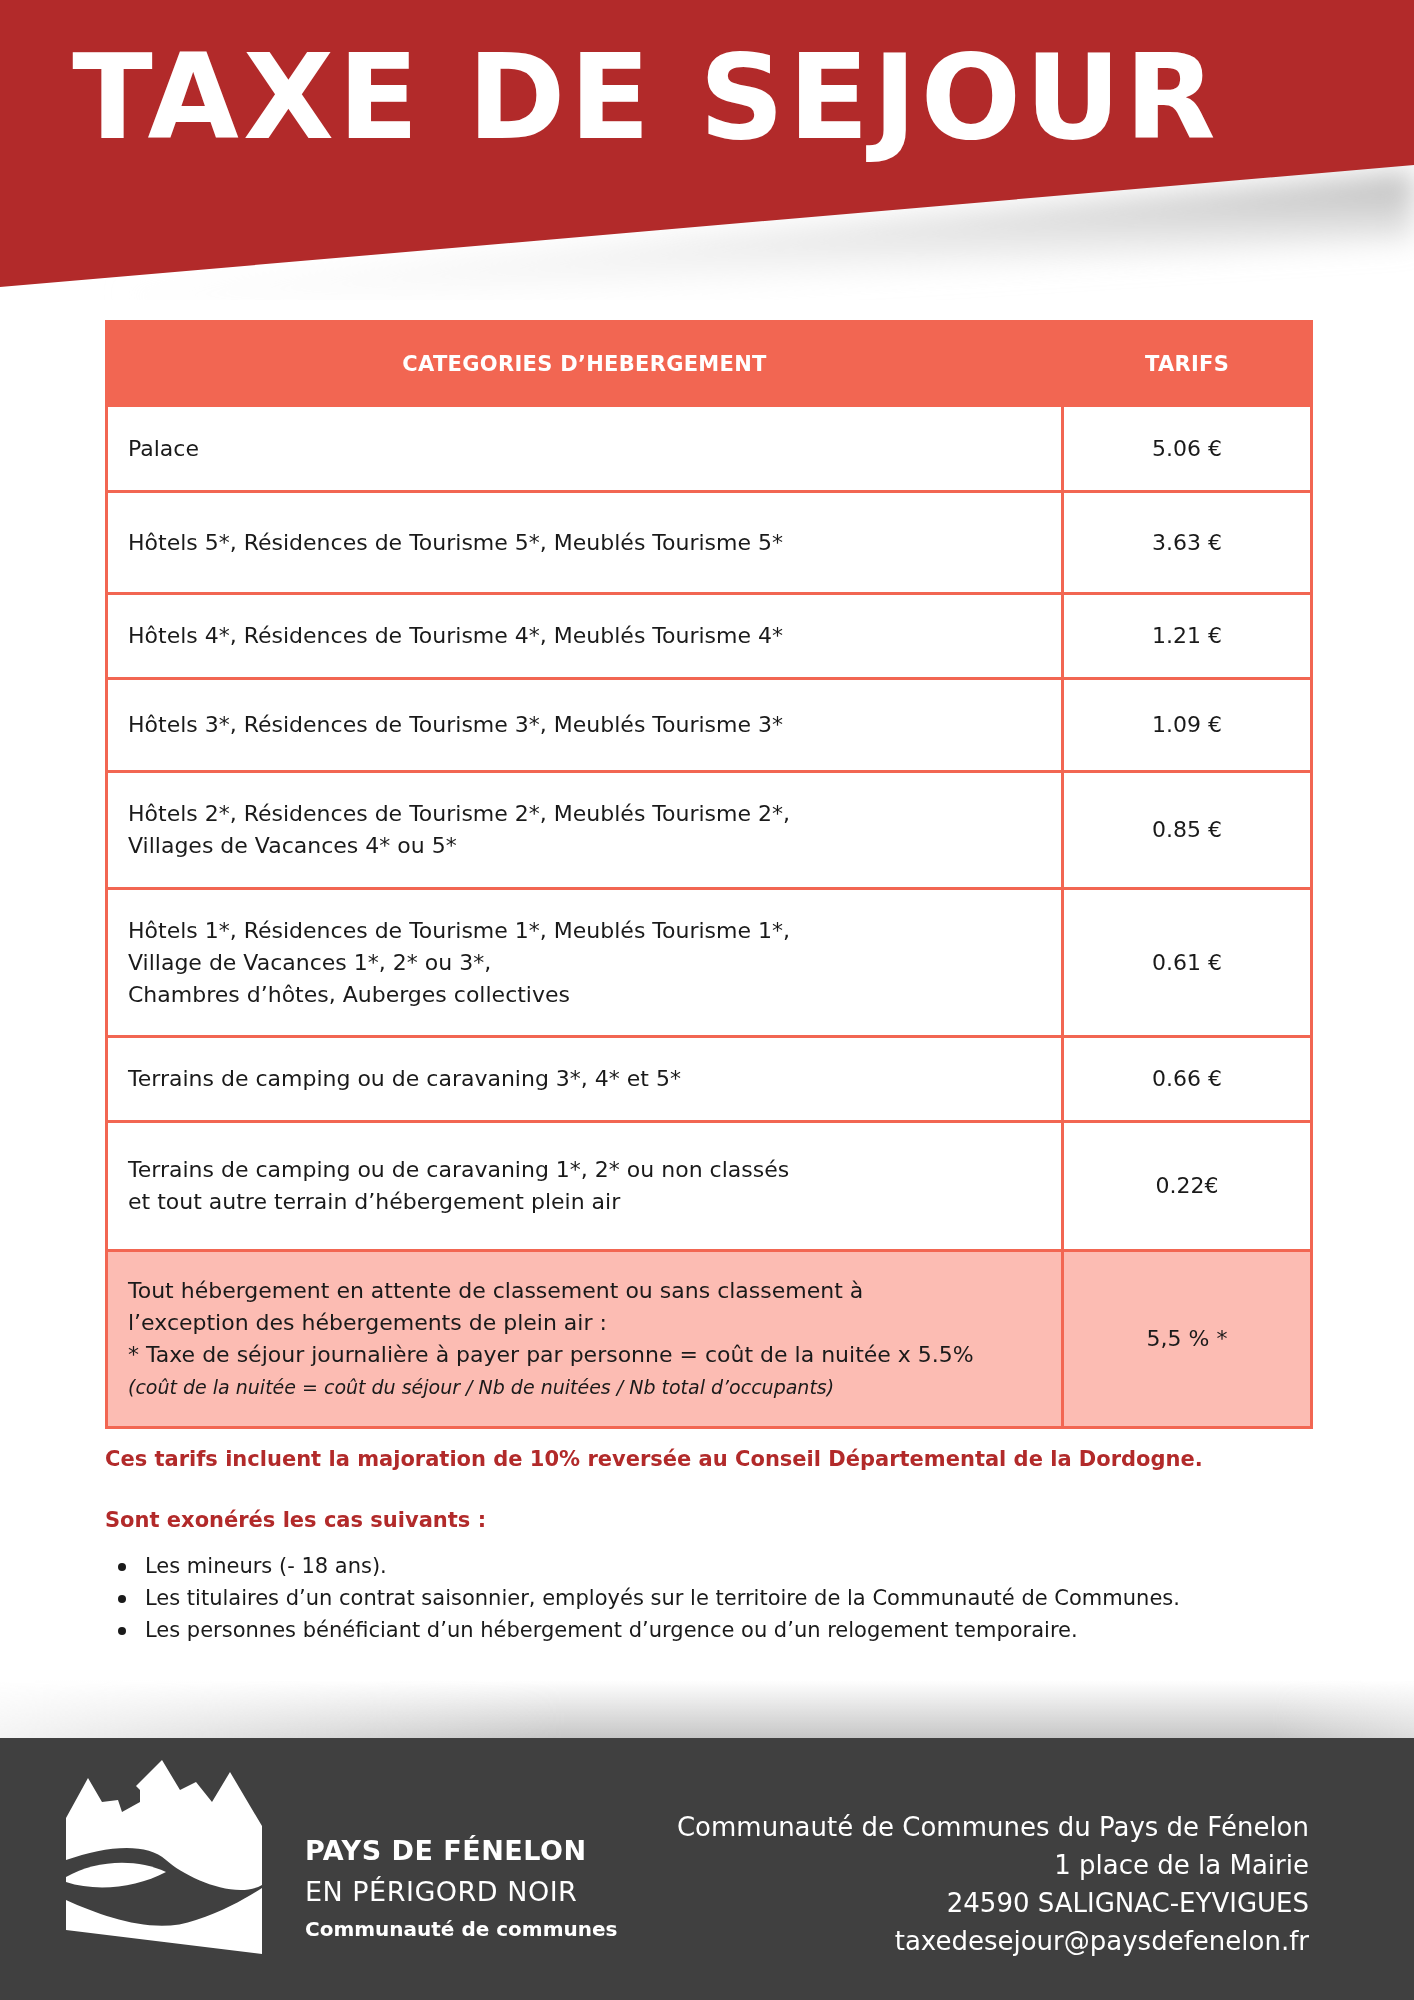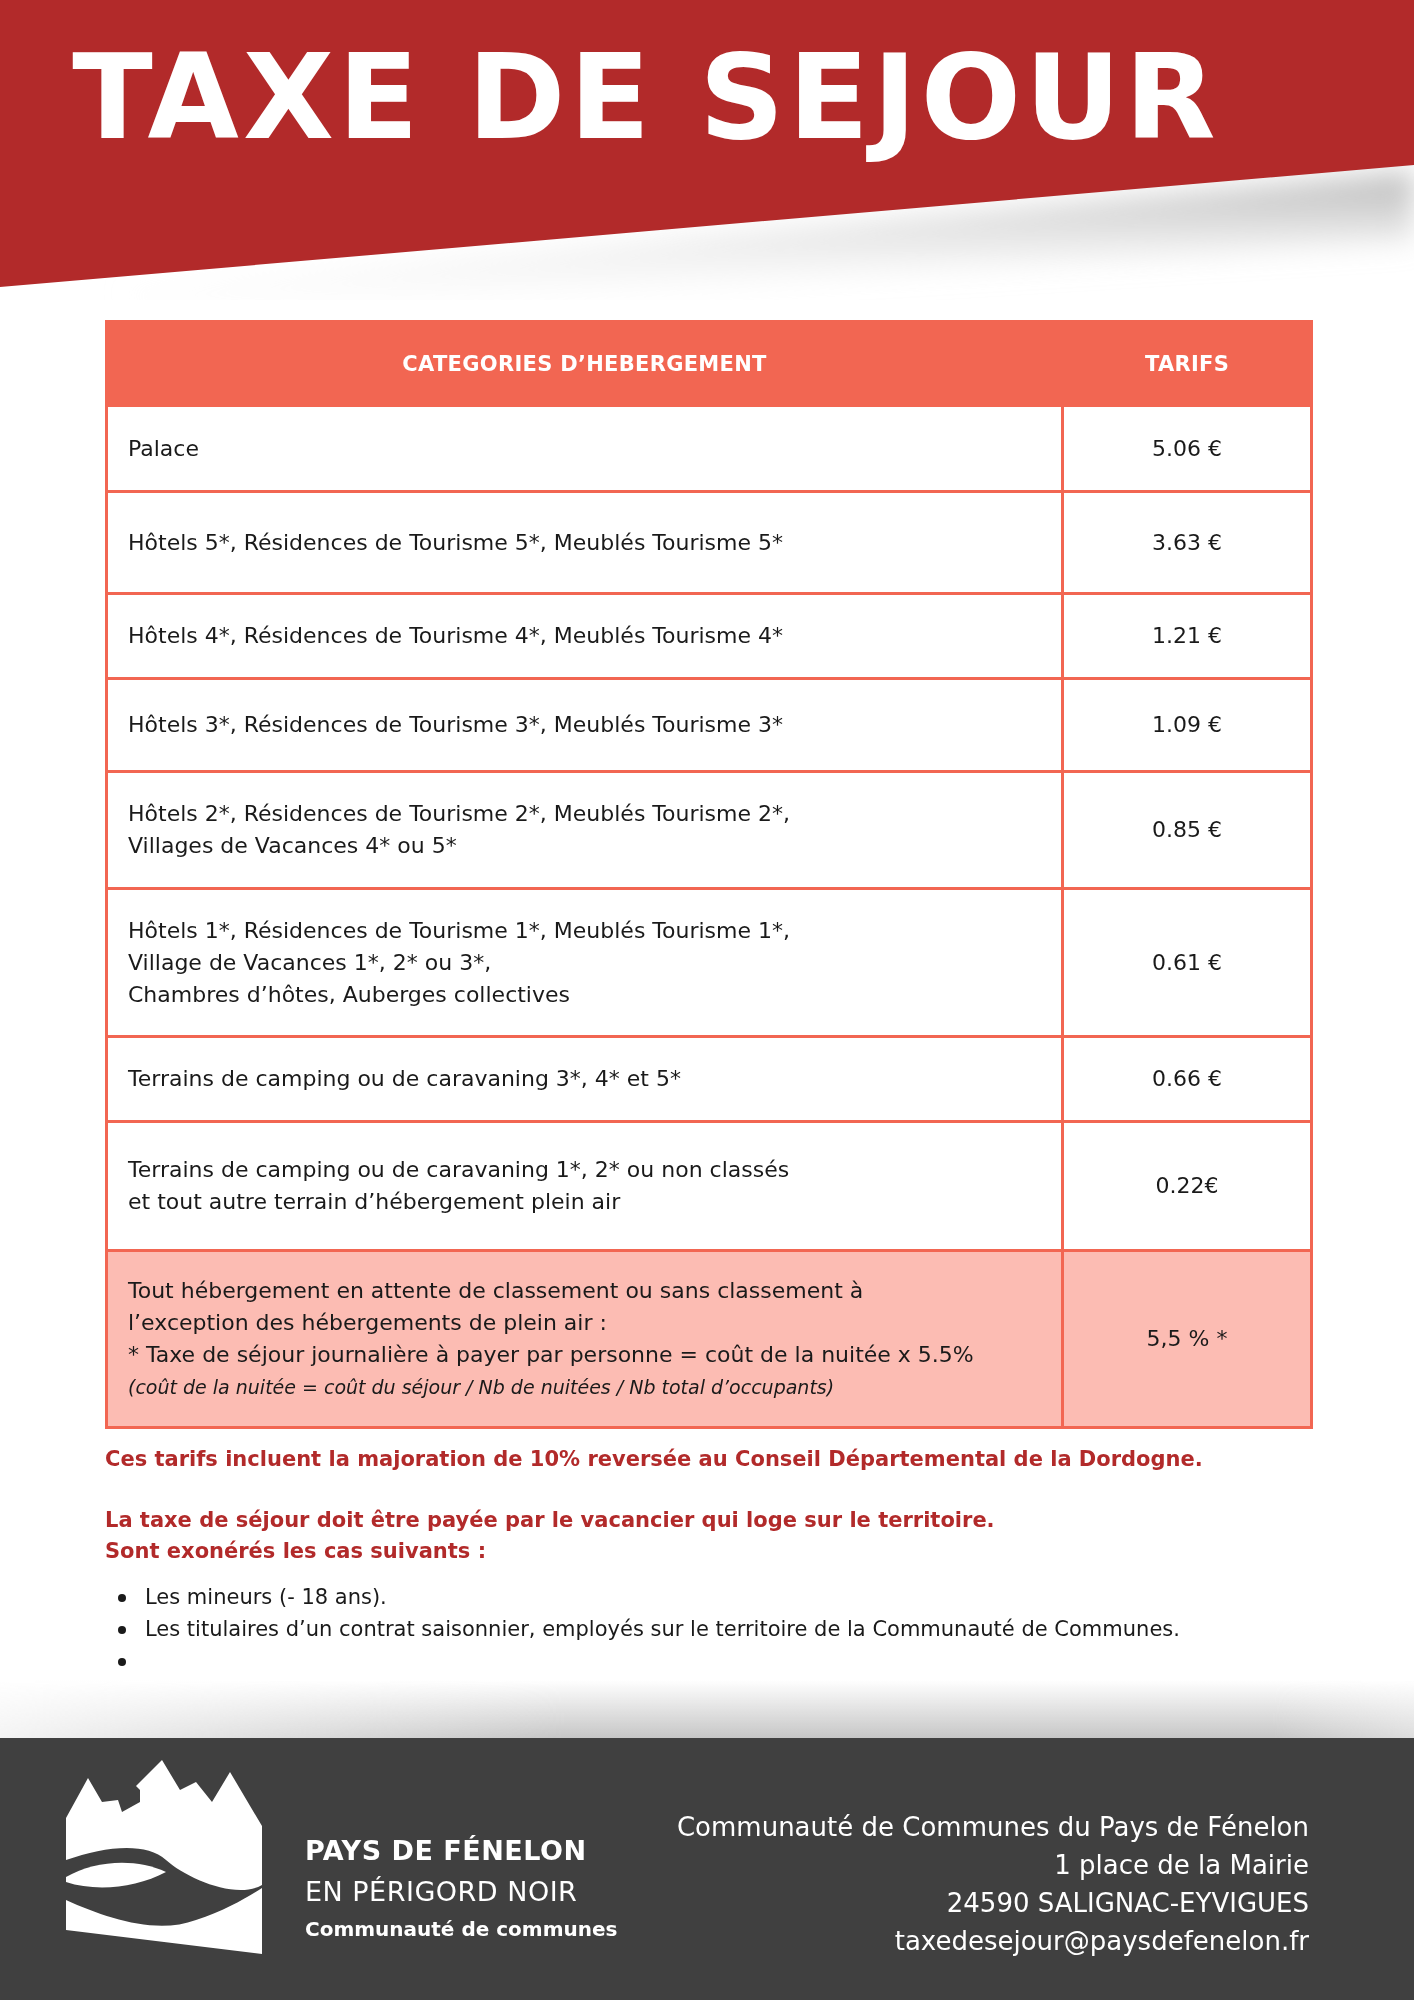--- a/index.html
+++ b/index.html
@@ -160,26 +160,25 @@
         <div class="italic-note">(coût de la nuitée = coût du séjour / Nb de nuitées / Nb total d’occupants)</div>
       </td>
       <td class="rate">5,5 % *</td>
     </tr>
   </tbody>
 </table>
 
 <div class="notes">
   <div class="note-red">Ces tarifs incluent la majoration de 10% reversée au Conseil Départemental de la Dordogne.</div>
   <div class="note-gap"></div>
-  <div class="note-red">La taxe de séjour doit être payée par le vacancier qui loge sur le territoire.</div>
   <div class="note-red">Sont exonérés les cas suivants :</div>
   <ul class="exemptions">
     <li><span class="bullet"></span><span>Les mineurs (- 18 ans).</span></li>
     <li><span class="bullet"></span><span>Les titulaires d’un contrat saisonnier, employés sur le territoire de la Communauté de Communes.</span></li>
-    <li><span class="bullet"></span></li>
+    <li><span class="bullet"></span><span>Les personnes bénéficiant d’un hébergement d’urgence ou d’un relogement temporaire.</span></li>
   </ul>
 </div>
 
 <div class="footer-shadow"></div>
 <div class="footer">
   <svg class="logo-mark" width="196" height="194" viewBox="0 0 196 194">
 
     <path fill="#ffffff" d="
       M0,58 L22,18 L36,42 L52,40 L56,52 L74,42 L74,30 L70,26 L96,0 L114,30 L130,22 L146,42 L164,12 L196,66
       L196,125

